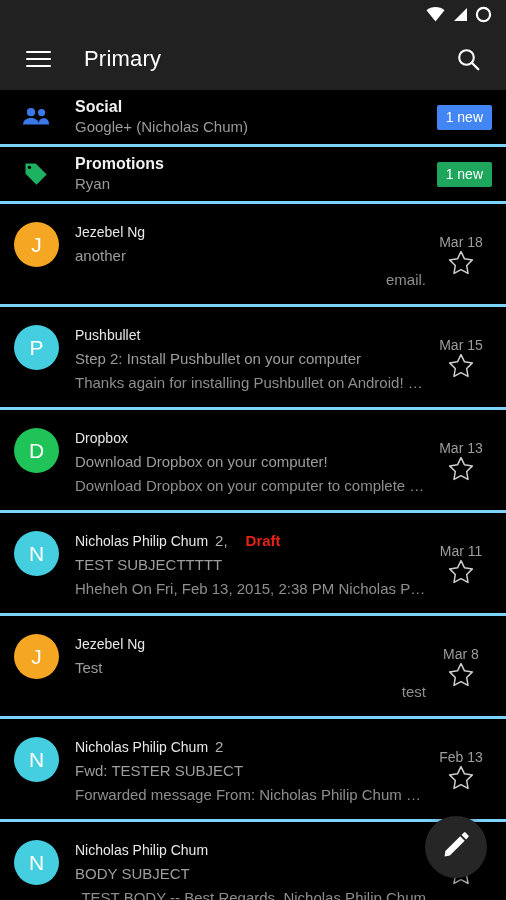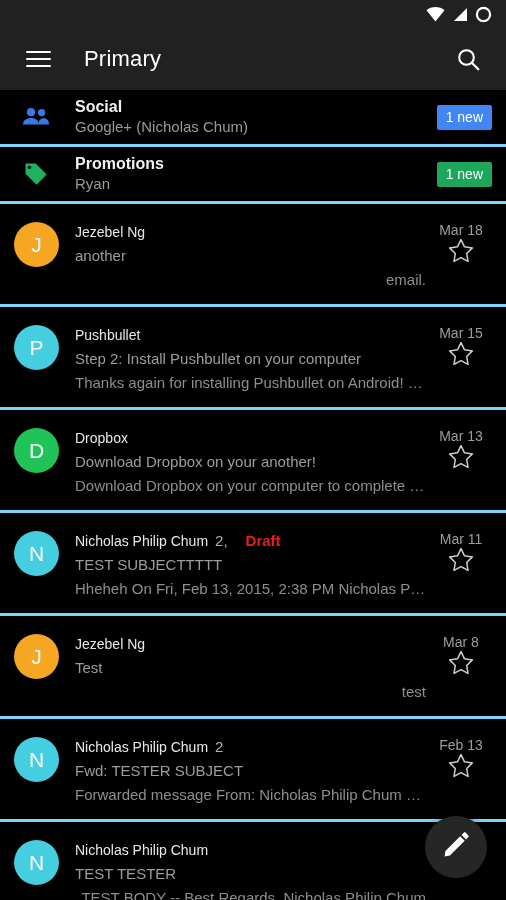--- a/index.html
+++ b/index.html
@@ -61,21 +61,21 @@
   }
   .mail-body { flex:1; margin-left:16px; min-width:0; padding-right:4px; }
   .mail-line1 { display:flex; align-items:baseline; }
   .sender { color:#e8e8e8; font-size:14px; line-height:24px; white-space:nowrap; }
   .count { color:#b0b0b0; font-size:15px; margin-left:7px; }
   .draft { color:#e62117; font-size:15px; font-weight:bold; margin-left:18px; }
   .subject { color:#9d9d9d; font-size:15px; line-height:24px; white-space:nowrap; overflow:hidden; }
   .snippet { color:#8e8e8e; font-size:15px; line-height:24px; white-space:nowrap; overflow:hidden; text-overflow:ellipsis;text-align:right; }
   .mail-right {
     width:62px; flex:0 0 62px; display:flex; flex-direction:column;
-    align-items:center; justify-content:flex-start; padding:2px 0 14px;
+    align-items:center; justify-content:center; padding:2px 0 14px;
   }
   .date { color:#9d9d9d; font-size:14px; line-height:16px; white-space:nowrap; }
   .star { display:block; }
 
   
   .fab {
     position:absolute; right:19px; bottom:22px;
     width:62px; height:62px; border-radius:50%;
     background:#262626;
     display:flex; align-items:center; justify-content:center;
@@ -191,21 +191,21 @@
         </span>
       </div>
     </div>
 
     <div class="row mail-row">
       <div class="avatar" style="background:#1fc357">D</div>
       <div class="mail-body">
         <div class="mail-line1">
           <span class="sender">Dropbox</span>
         </div>
-        <div class="subject">Download Dropbox on your another!</div>
+        <div class="subject">Download Dropbox on your computer!</div>
         <div class="snippet">Download Dropbox on your computer to complete your se…</div>
       </div>
       <div class="mail-right">
         <span class="date">Mar 13</span>
         <span class="star">
           <svg width="26" height="25" viewBox="0 0 26 25">
               <path d="M13 1.6l3.5 7.2 7.9 1.1-5.7 5.6 1.3 7.9L13 19.7l-7 3.7 1.3-7.9-5.7-5.6 7.9-1.1z" fill="none" stroke="#cfcfcf" stroke-width="1.5" stroke-linejoin="round"></path>
             </svg>
         </span>
       </div>
@@ -270,21 +270,21 @@
         </span>
       </div>
     </div>
 
     <div class="row mail-row">
       <div class="avatar" style="background:#45cee0">N</div>
       <div class="mail-body">
         <div class="mail-line1">
           <span class="sender">Nicholas Philip Chum</span>
         </div>
-        <div class="subject">TEST TESTER</div>
+        <div class="subject">BODY SUBJECT</div>
         <div class="snippet">TEST BODY -- Best Regards, Nicholas Philip Chum</div>
       </div>
       <div class="mail-right">
         <span class="date"></span>
         <span class="star">
           <svg width="26" height="25" viewBox="0 0 26 25">
               <path d="M13 1.6l3.5 7.2 7.9 1.1-5.7 5.6 1.3 7.9L13 19.7l-7 3.7 1.3-7.9-5.7-5.6 7.9-1.1z" fill="none" stroke="#cfcfcf" stroke-width="1.5" stroke-linejoin="round"></path>
             </svg>
         </span>
       </div>

